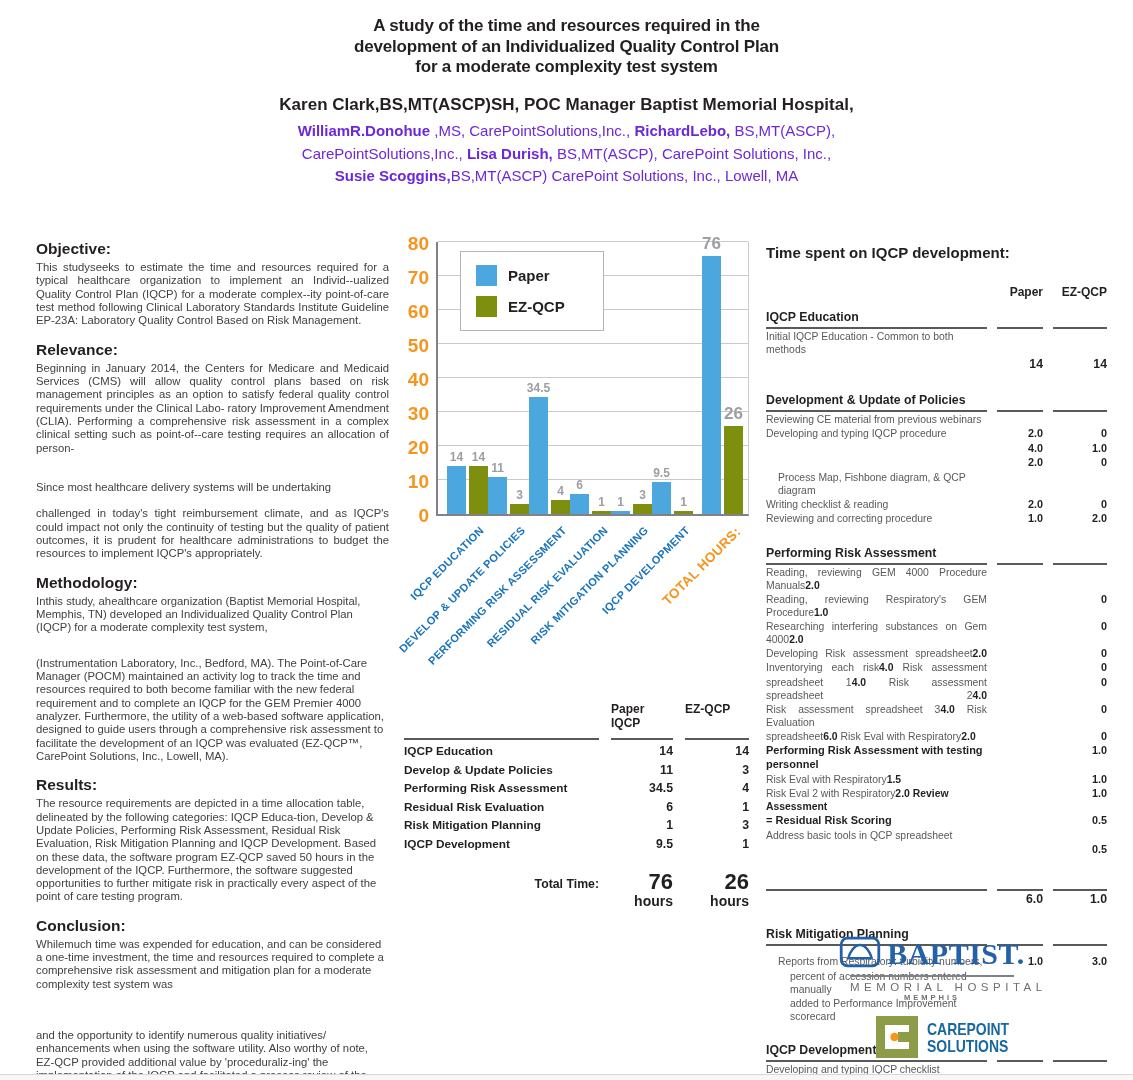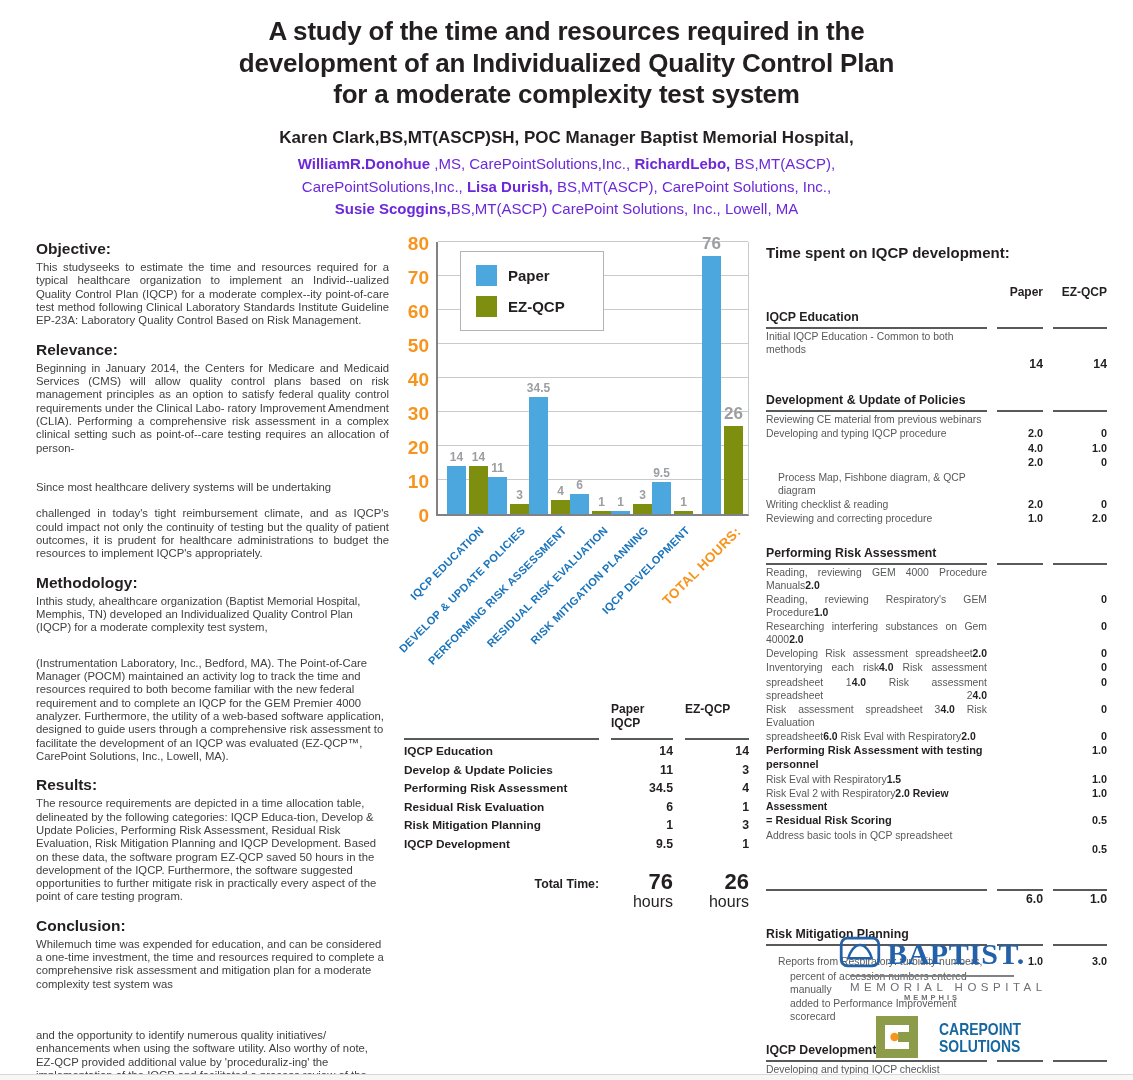--- a/index.html
+++ b/index.html
@@ -1,21 +1,21 @@
 <!DOCTYPE html>
 <html><head>
 <meta charset="utf-8">
 <style>
   html,body{margin:0;padding:0;background:#ffffff;}
   body{font-family:"Liberation Sans", sans-serif; color:#231f20;}
   .poster{position:relative;width:1133px;height:1080px;background:#fff;overflow:hidden;}
 
   
   .hd{position:absolute;top:16px;left:0;width:100%;text-align:center;}
-  .hd h1{font-size:26px;line-height:1.22;margin:0 8px 17px;font-weight:bold;letter-spacing:-0.2px;}
+  .hd h1{font-size:17px;line-height:1.22;margin:0 8px 17px;font-weight:bold;letter-spacing:-0.2px;}
   .author1{font-size:17px;font-weight:bold;margin-bottom:5px;}
   .author-line{font-size:15px;line-height:1.5;color:#6d28d9;}
   .author-line b{font-weight:bold;}
 
   
   .col-left{position:absolute;left:36px;top:240px;width:353px;}
   .col-left h3{font-size:15.5px;font-weight:bold;margin:13px 0 3px;}
   .col-left h3:first-child{margin-top:0;}
   .para{font-size:11.3px;line-height:1.18;color:#414042;}
   .para.justify{text-align:justify;}
@@ -44,21 +44,21 @@
 
   
   .mid-table{margin-top:186px;display:grid;grid-template-columns:1fr 62px 64px;column-gap:12px;align-items:start;}
   .mt-head{font-weight:bold;font-size:12px;line-height:1.2;white-space:pre-line;padding-bottom:7px;}
   .mt-rule{border-top:2px solid #58595b;height:0;}
   .mt-label{font-weight:bold;font-size:11.8px;padding-top:4.5px;}
   .mt-num{font-weight:bold;font-size:12.3px;text-align:right;padding-top:4.5px;}
   .mt-total-label{text-align:right;font-weight:bold;font-size:12.3px;margin-top:26px;}
   .mt-total{margin-top:20px;text-align:right;}
   .mt-big{font-size:22px;font-weight:bold;line-height:1;}
-  .mt-hrs{font-size:16px;font-weight:normal;}
+  .mt-hrs{font-size:14px;font-weight:bold;}
 
   
   .col-right{position:absolute;left:766px;top:244px;width:341px;}
   .col-right h2{font-size:15px;font-weight:bold;margin:0 0 24px;}
   .right-table{display:grid;grid-template-columns:1fr 46px 54px;column-gap:10px;font-size:10.4px;color:#58595b;line-height:1.25;align-items:stretch;}
   .rt-colhead{font-weight:bold;color:#231f20;font-size:12px;text-align:right;padding-bottom:4px;}
   .rt-h{font-weight:bold;color:#231f20;font-size:12.3px;border-bottom:2px solid #58595b;padding-bottom:2px;}
   .rt-hline{border-bottom:2px solid #58595b;}
   .rt-text{padding-top:1px;}
   .rt-text.j{text-align:justify;text-align-last:justify;}
@@ -71,21 +71,21 @@
   .rt-gap{grid-column:1/-1;}
   .rt-rule{border-top:2px solid #58595b;height:0;margin-top:2px;}
 
   
   .baptist{position:absolute;left:850px;top:936px;width:164px;text-align:center;}
   .b-row{display:flex;align-items:center;justify-content:center;gap:6px;}
   .b-word{font-family:"Liberation Serif", serif;font-weight:bold;font-size:30px;color:#2361a9;letter-spacing:0.5px;line-height:1;}
   .b-rule{border-top:2px solid #808285;margin:3px 0 4px;}
   .b-mh{font-size:11.5px;letter-spacing:4.5px;color:#6d6e71;white-space:nowrap;}
   .b-memphis{font-size:7.5px;letter-spacing:3px;color:#6d6e71;font-weight:bold;}
-  .carepoint{position:absolute;left:876px;top:1016px;display:flex;align-items:center;gap:21px;}
+  .carepoint{position:absolute;left:876px;top:1016px;display:flex;align-items:center;gap:9px;}
   .cp-text{font-weight:bold;font-size:17px;line-height:0.98;transform:scaleX(0.82);transform-origin:left center;}
 
   .bottom-edge{position:absolute;bottom:0;left:0;right:0;height:5px;border-top:1px solid #d8d8d8;background:#f7f7f7;}
 </style>
 </head>
 <body>
 
 <div class="poster">
 
   <div class="hd">

